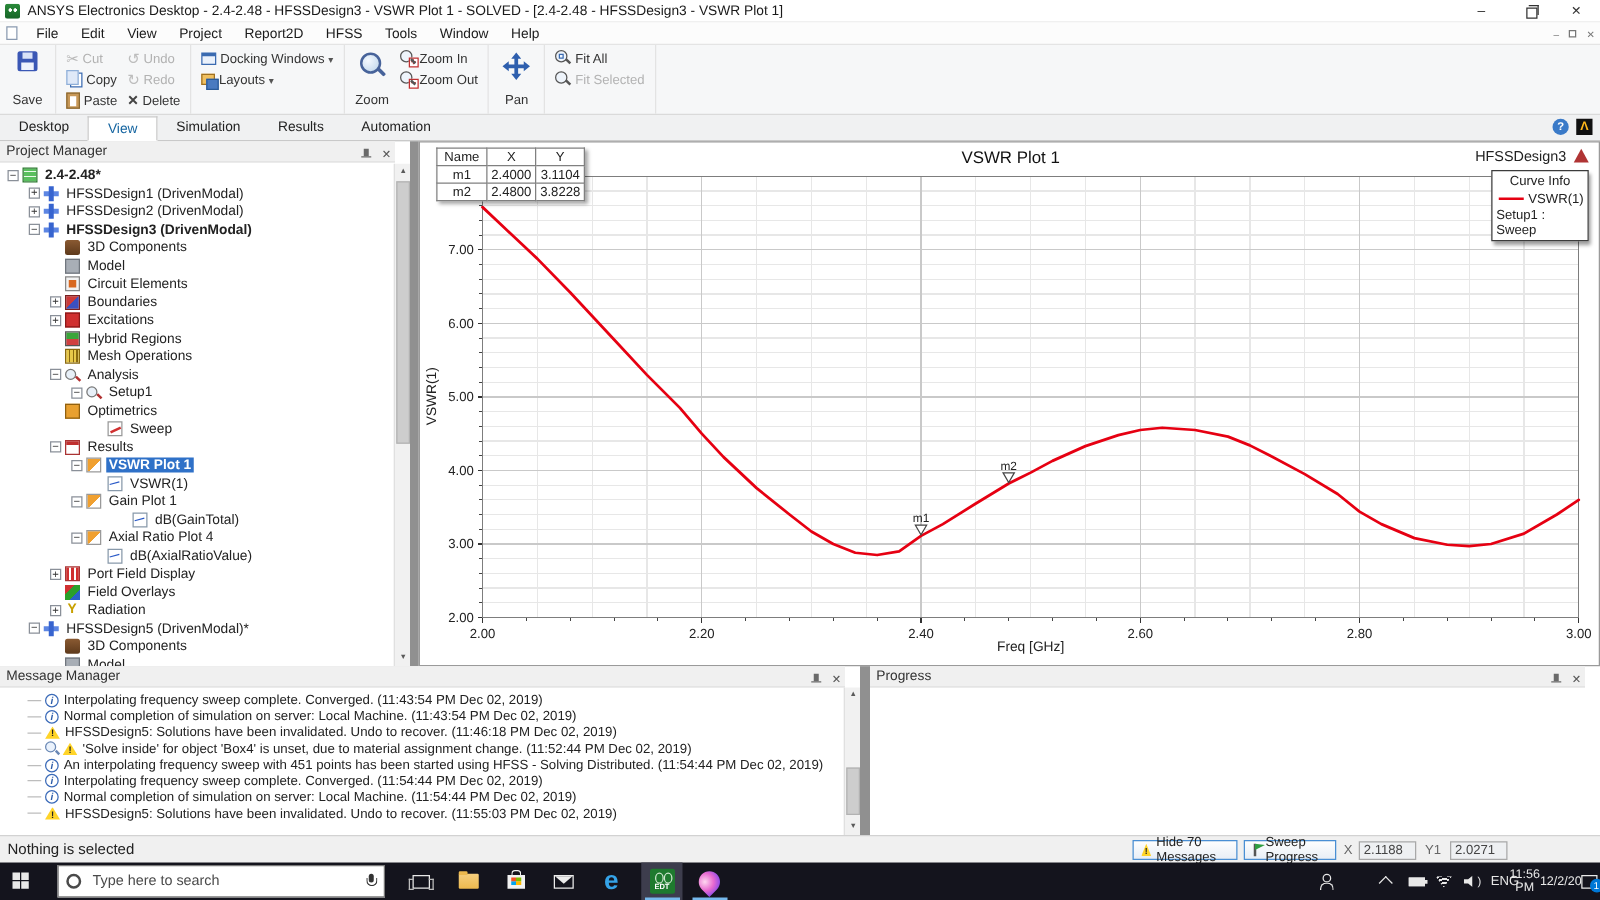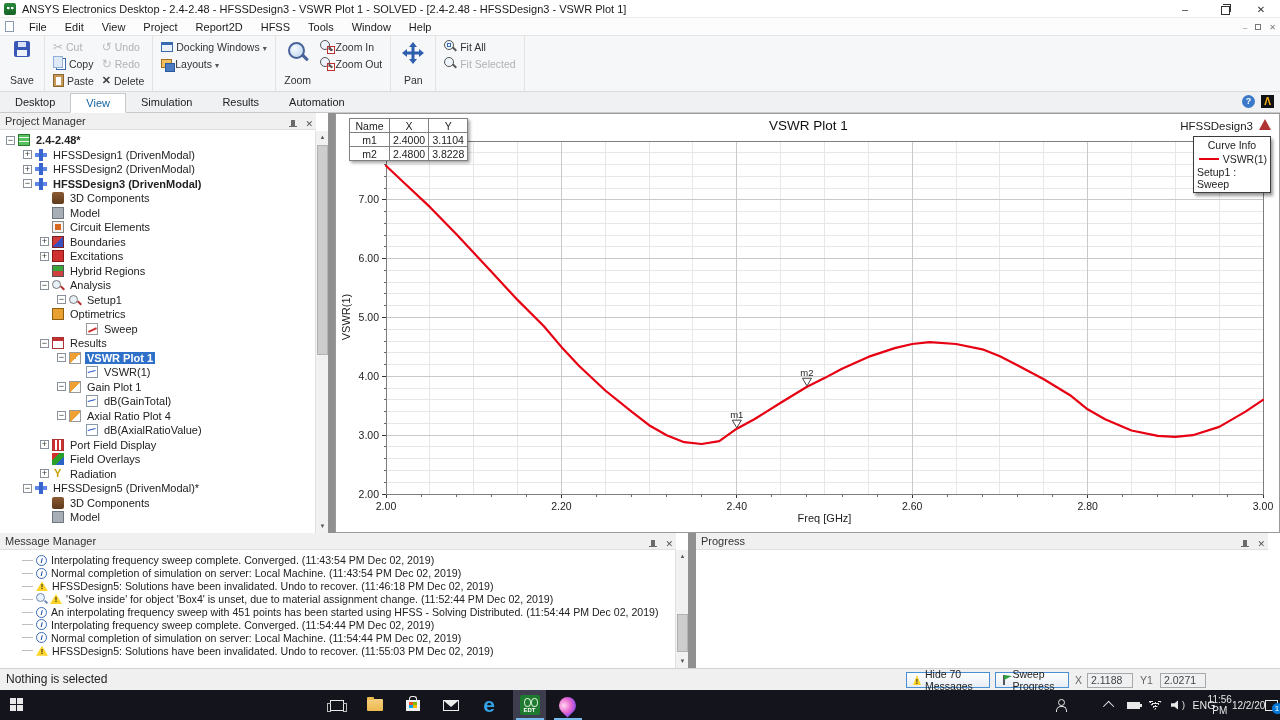--- a/index.html
+++ b/index.html
@@ -376,20 +376,25 @@
             <span class="expander">+</span>
             <span class="ticon excitations-icon"></span>
             <span class="tlabel">Excitations</span>
           </div>
           <div class="trow-item" style="padding-left: 40px;">
             <span class="exp-spacer"></span>
             <span class="ticon hybrid-icon"></span>
             <span class="tlabel">Hybrid Regions</span>
           </div>
           <div class="trow-item" style="padding-left: 40px;">
+            <span class="exp-spacer"></span>
+            <span class="ticon mesh-icon"></span>
+            <span class="tlabel">Mesh Operations</span>
+          </div>
+          <div class="trow-item" style="padding-left: 40px;">
             <span class="expander">−</span>
             <span class="ticon analysis-icon"></span>
             <span class="tlabel">Analysis</span>
           </div>
           <div class="trow-item" style="padding-left: 57px;">
             <span class="expander">−</span>
             <span class="ticon setup-icon"></span>
             <span class="tlabel">Setup1</span>
           </div>
           <div class="trow-item" style="padding-left: 40px;">
@@ -415,21 +420,21 @@
           <div class="trow-item" style="padding-left: 74px;">
             <span class="exp-spacer"></span>
             <span class="ticon trace-icon"></span>
             <span class="tlabel">VSWR(1)</span>
           </div>
           <div class="trow-item" style="padding-left: 57px;">
             <span class="expander">−</span>
             <span class="ticon report-icon"></span>
             <span class="tlabel">Gain Plot 1</span>
           </div>
-          <div class="trow-item" style="padding-left: 74px;">
+          <div class="trow-item" style="padding-left: 74px; margin-left: 20px;">
             <span class="exp-spacer"></span>
             <span class="ticon trace-icon"></span>
             <span class="tlabel">dB(GainTotal)</span>
           </div>
           <div class="trow-item" style="padding-left: 57px;">
             <span class="expander">−</span>
             <span class="ticon report-icon"></span>
             <span class="tlabel">Axial Ratio Plot 4</span>
           </div>
           <div class="trow-item" style="padding-left: 74px;">
@@ -725,20 +730,25 @@
     <span class="sfield" style="left:1160px;width:46px;">2.0271</span>
   </div>
 
   <div id="taskbar">
     <div id="start-button">
         <span></span>
         <span></span>
         <span></span>
         <span></span>
       </div>
+    <div id="search-box">
+      <span class="cortana-ring"></span>
+      <input id="search-input" placeholder="Type here to search" style="">
+      <span class="mic-icon"></span>
+    </div>
     <div class="tb-icon" style="left:318px;">
         <span class="taskview-icon"></span>
       </div>
     <div class="tb-icon" style="left:356px;">
         <span class="folder-icon"></span>
       </div>
     <div class="tb-icon" style="left:394px;">
         <span class="store-icon"></span>
       </div>
     <div class="tb-icon" style="left:432px;">

